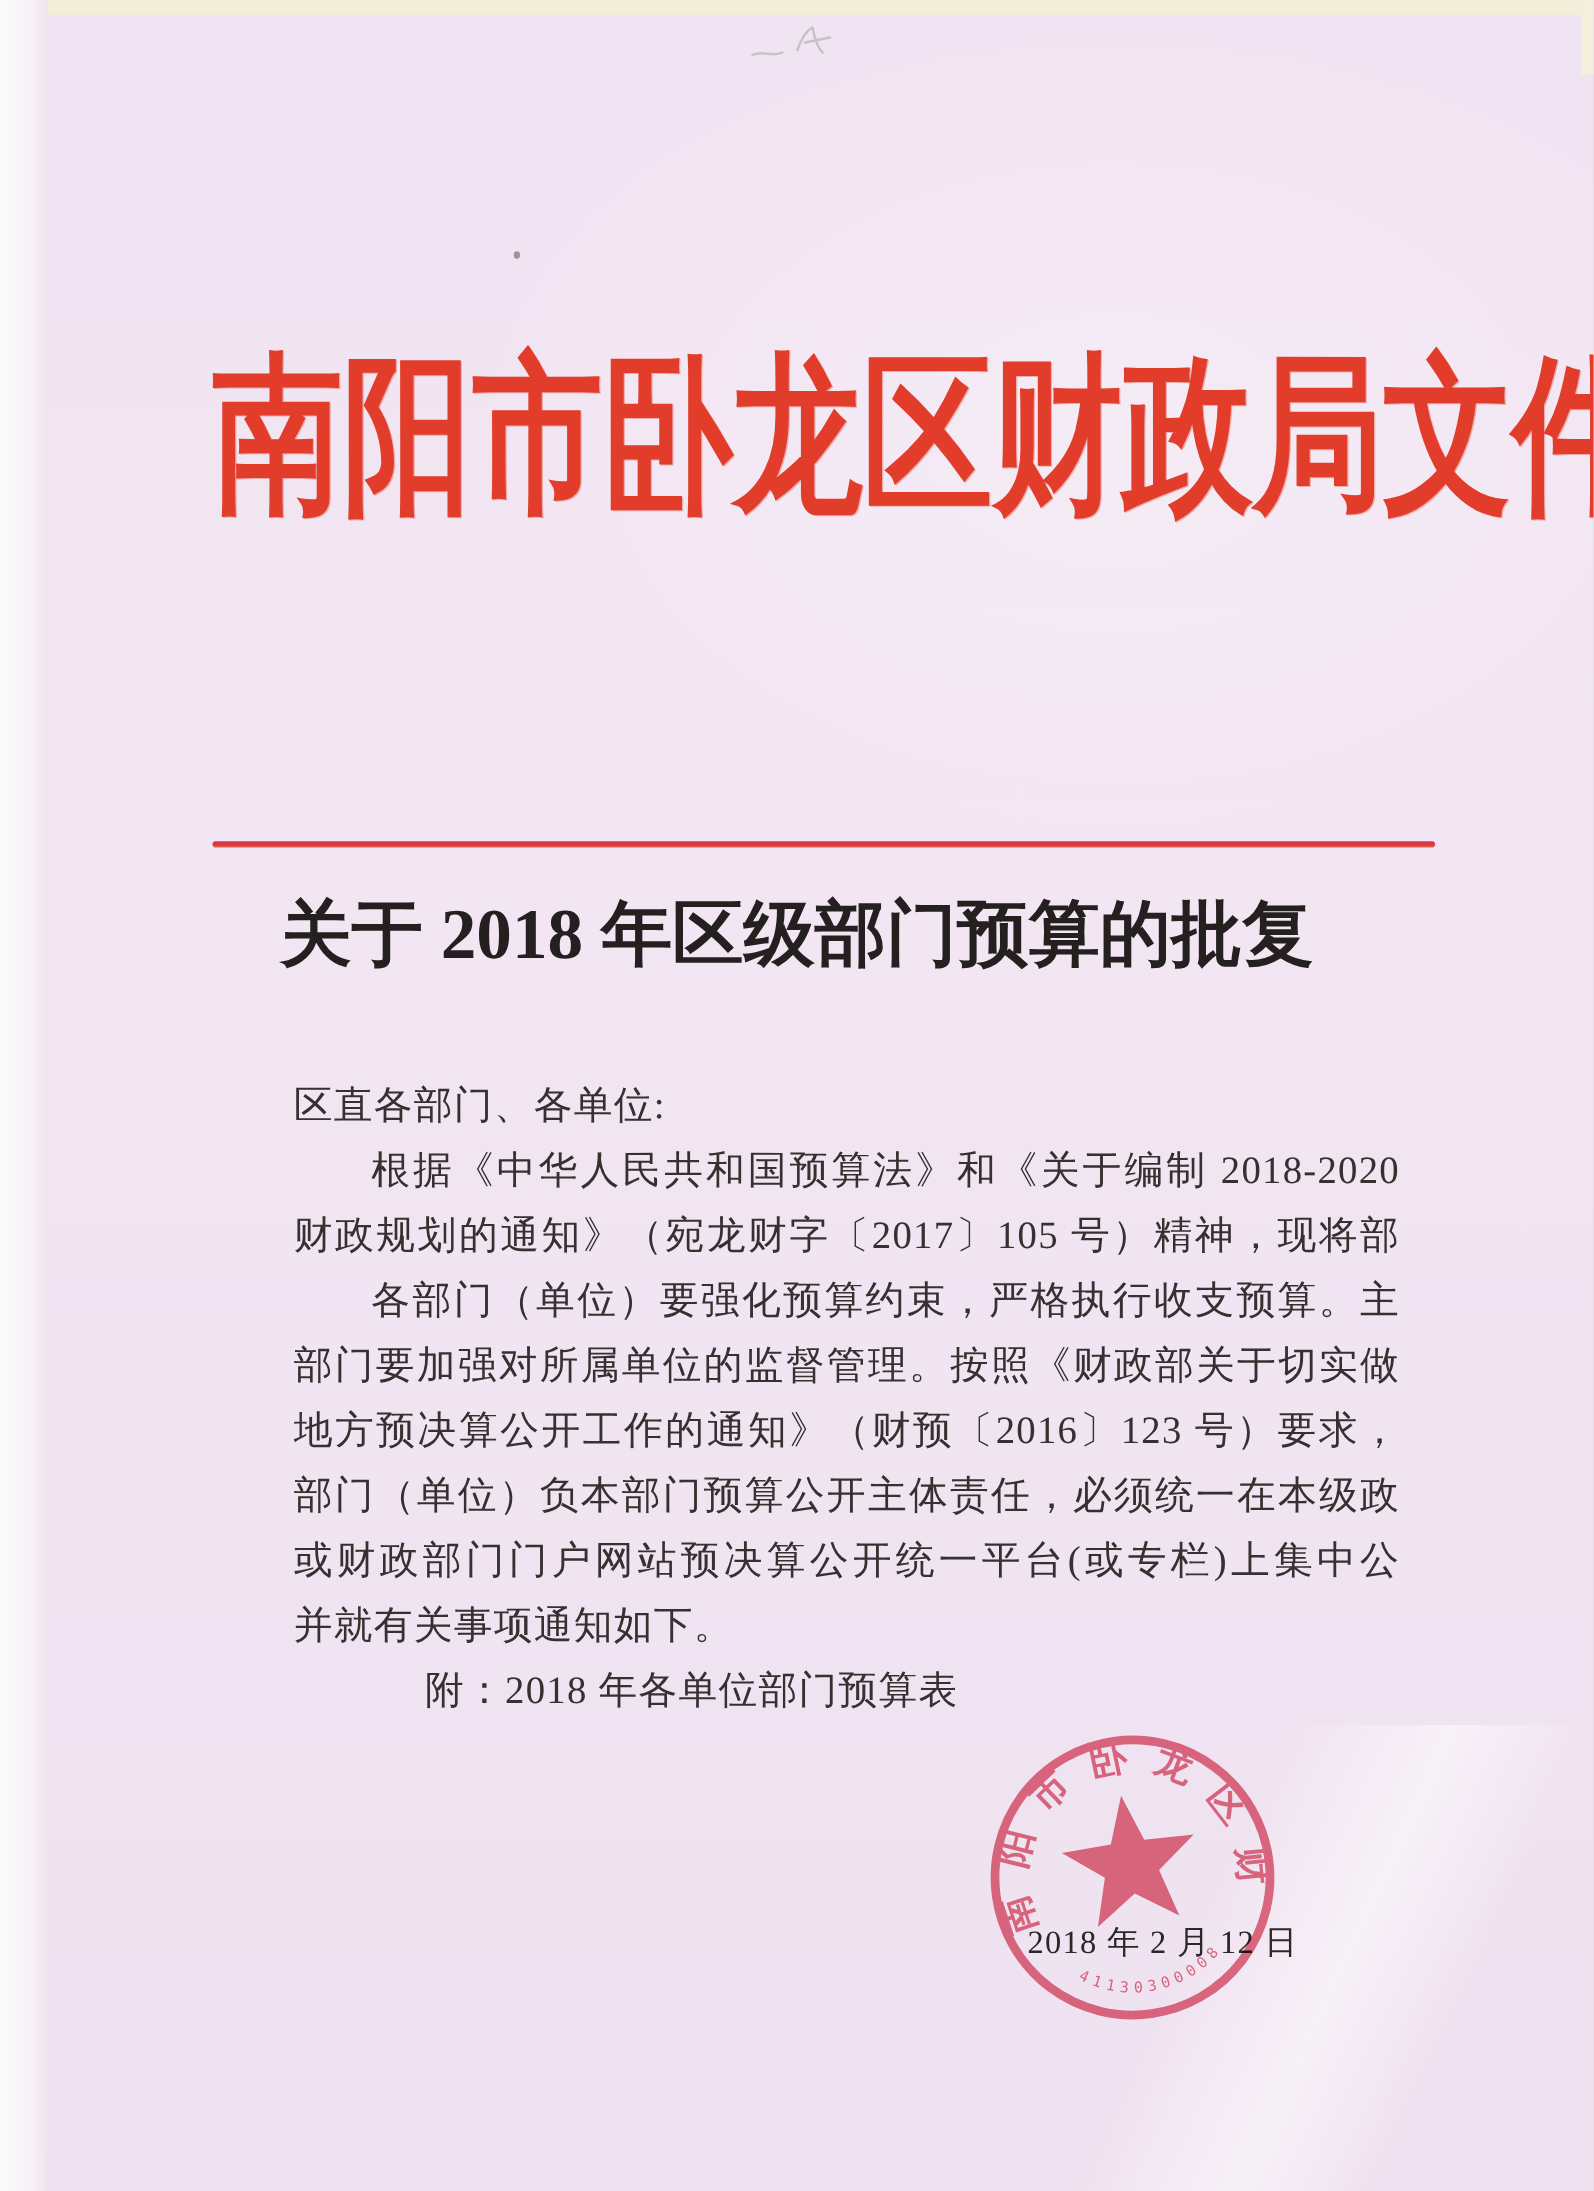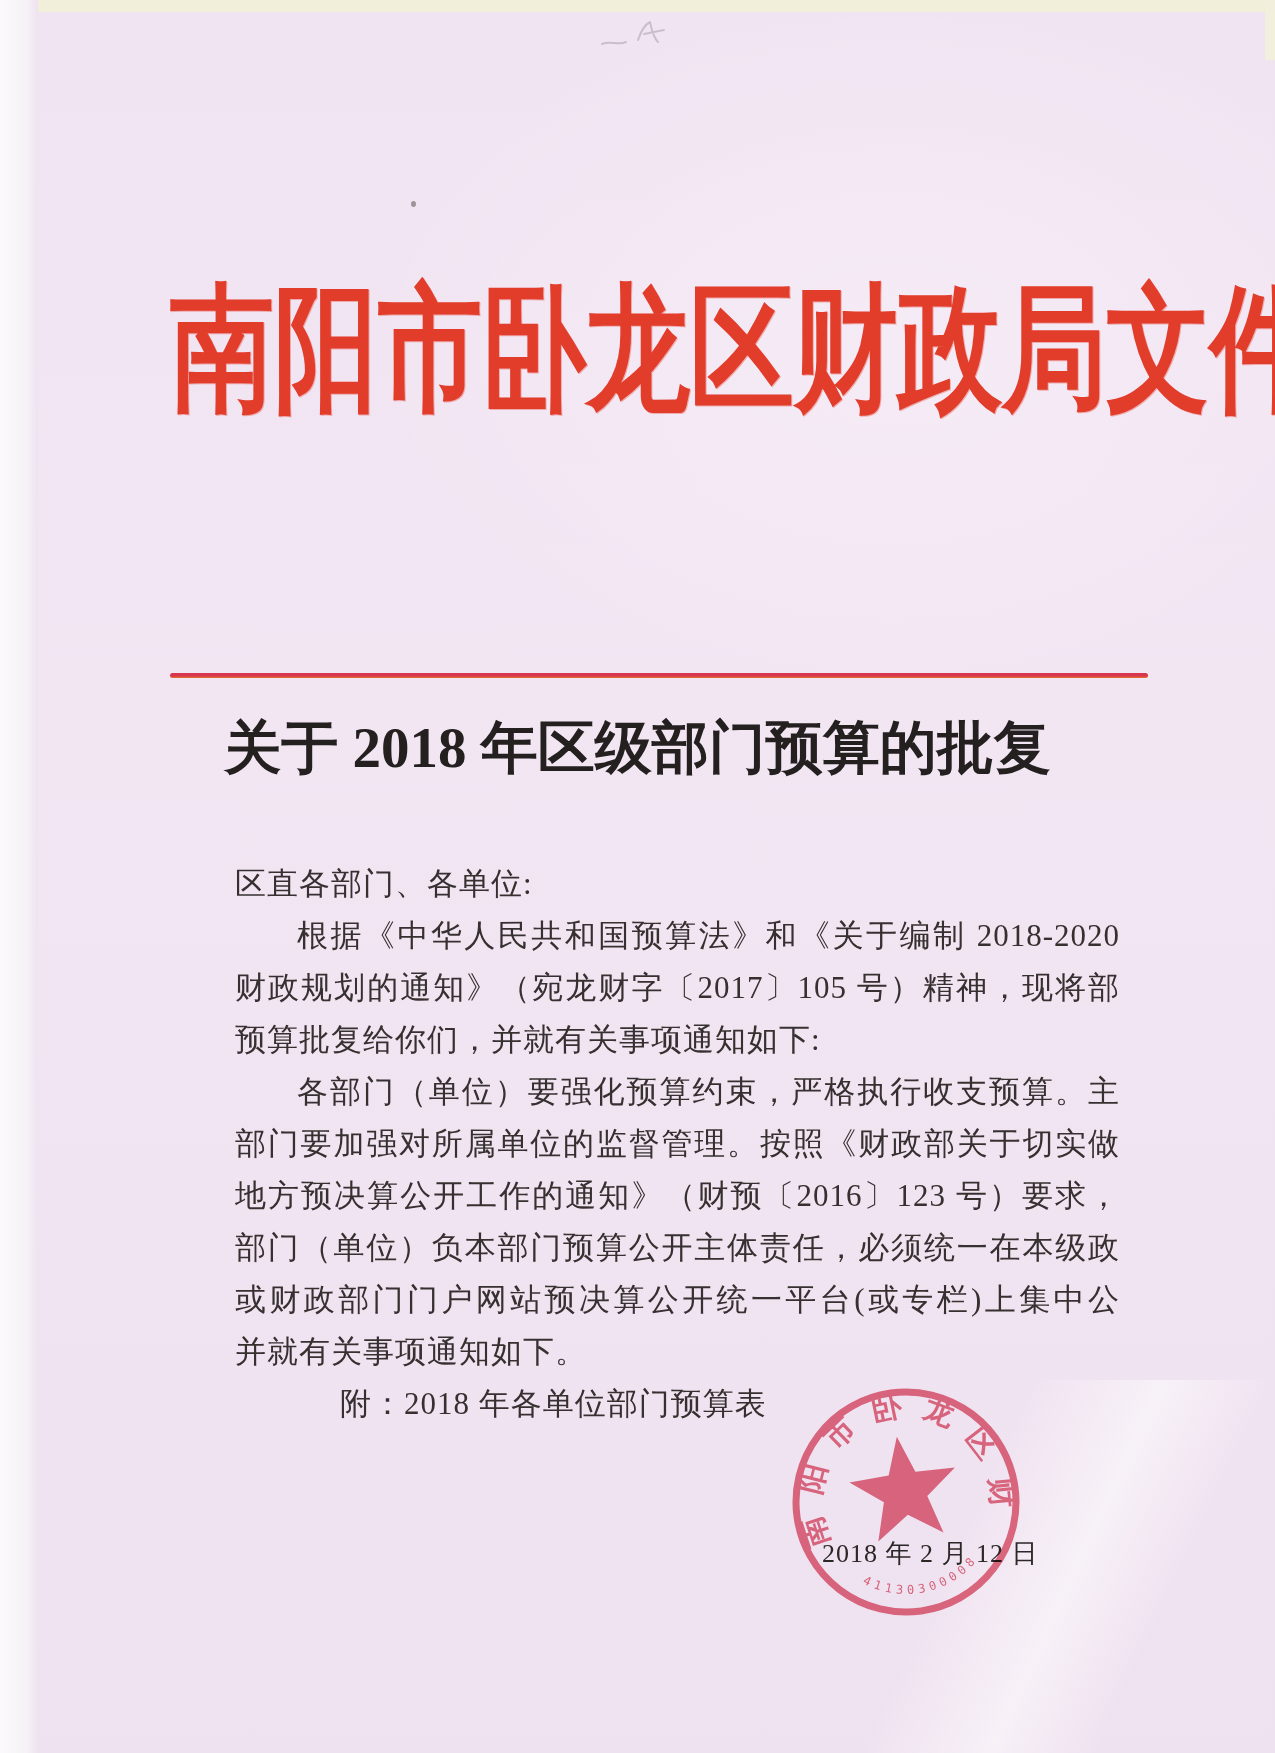--- a/index.html
+++ b/index.html
@@ -86,21 +86,20 @@
 
 
   <div class="red-rule"></div>
 
   <h1 class="title">关于 2018 年区级部门预算的批复</h1>
 
   <div class="body">
     <div class="line">区直各部门、各单位:</div>
     <div class="line fill indent">根据《中华人民共和国预算法》和《关于编制 2018-2020 年</div>
     <div class="line fill">财政规划的通知》（宛龙财字〔2017〕105 号）精神，现将部门</div>
-    <div class="line">预算批复给你们，并就有关事项通知如下:</div>
     <div class="line fill indent">各部门（单位）要强化预算约束，严格执行收支预算。主管</div>
     <div class="line fill">部门要加强对所属单位的监督管理。按照《财政部关于切实做好</div>
     <div class="line fill">地方预决算公开工作的通知》（财预〔2016〕123 号）要求，各</div>
     <div class="line fill">部门（单位）负本部门预算公开主体责任，必须统一在本级政府</div>
     <div class="line fill">或财政部门门户网站预决算公开统一平台(或专栏)上集中公开，</div>
     <div class="line">并就有关事项通知如下。</div>
     <div class="line indent-wide">附：2018 年各单位部门预算表</div>
   </div>
 
   <div class="date">2018 年 2 月 12 日</div>

